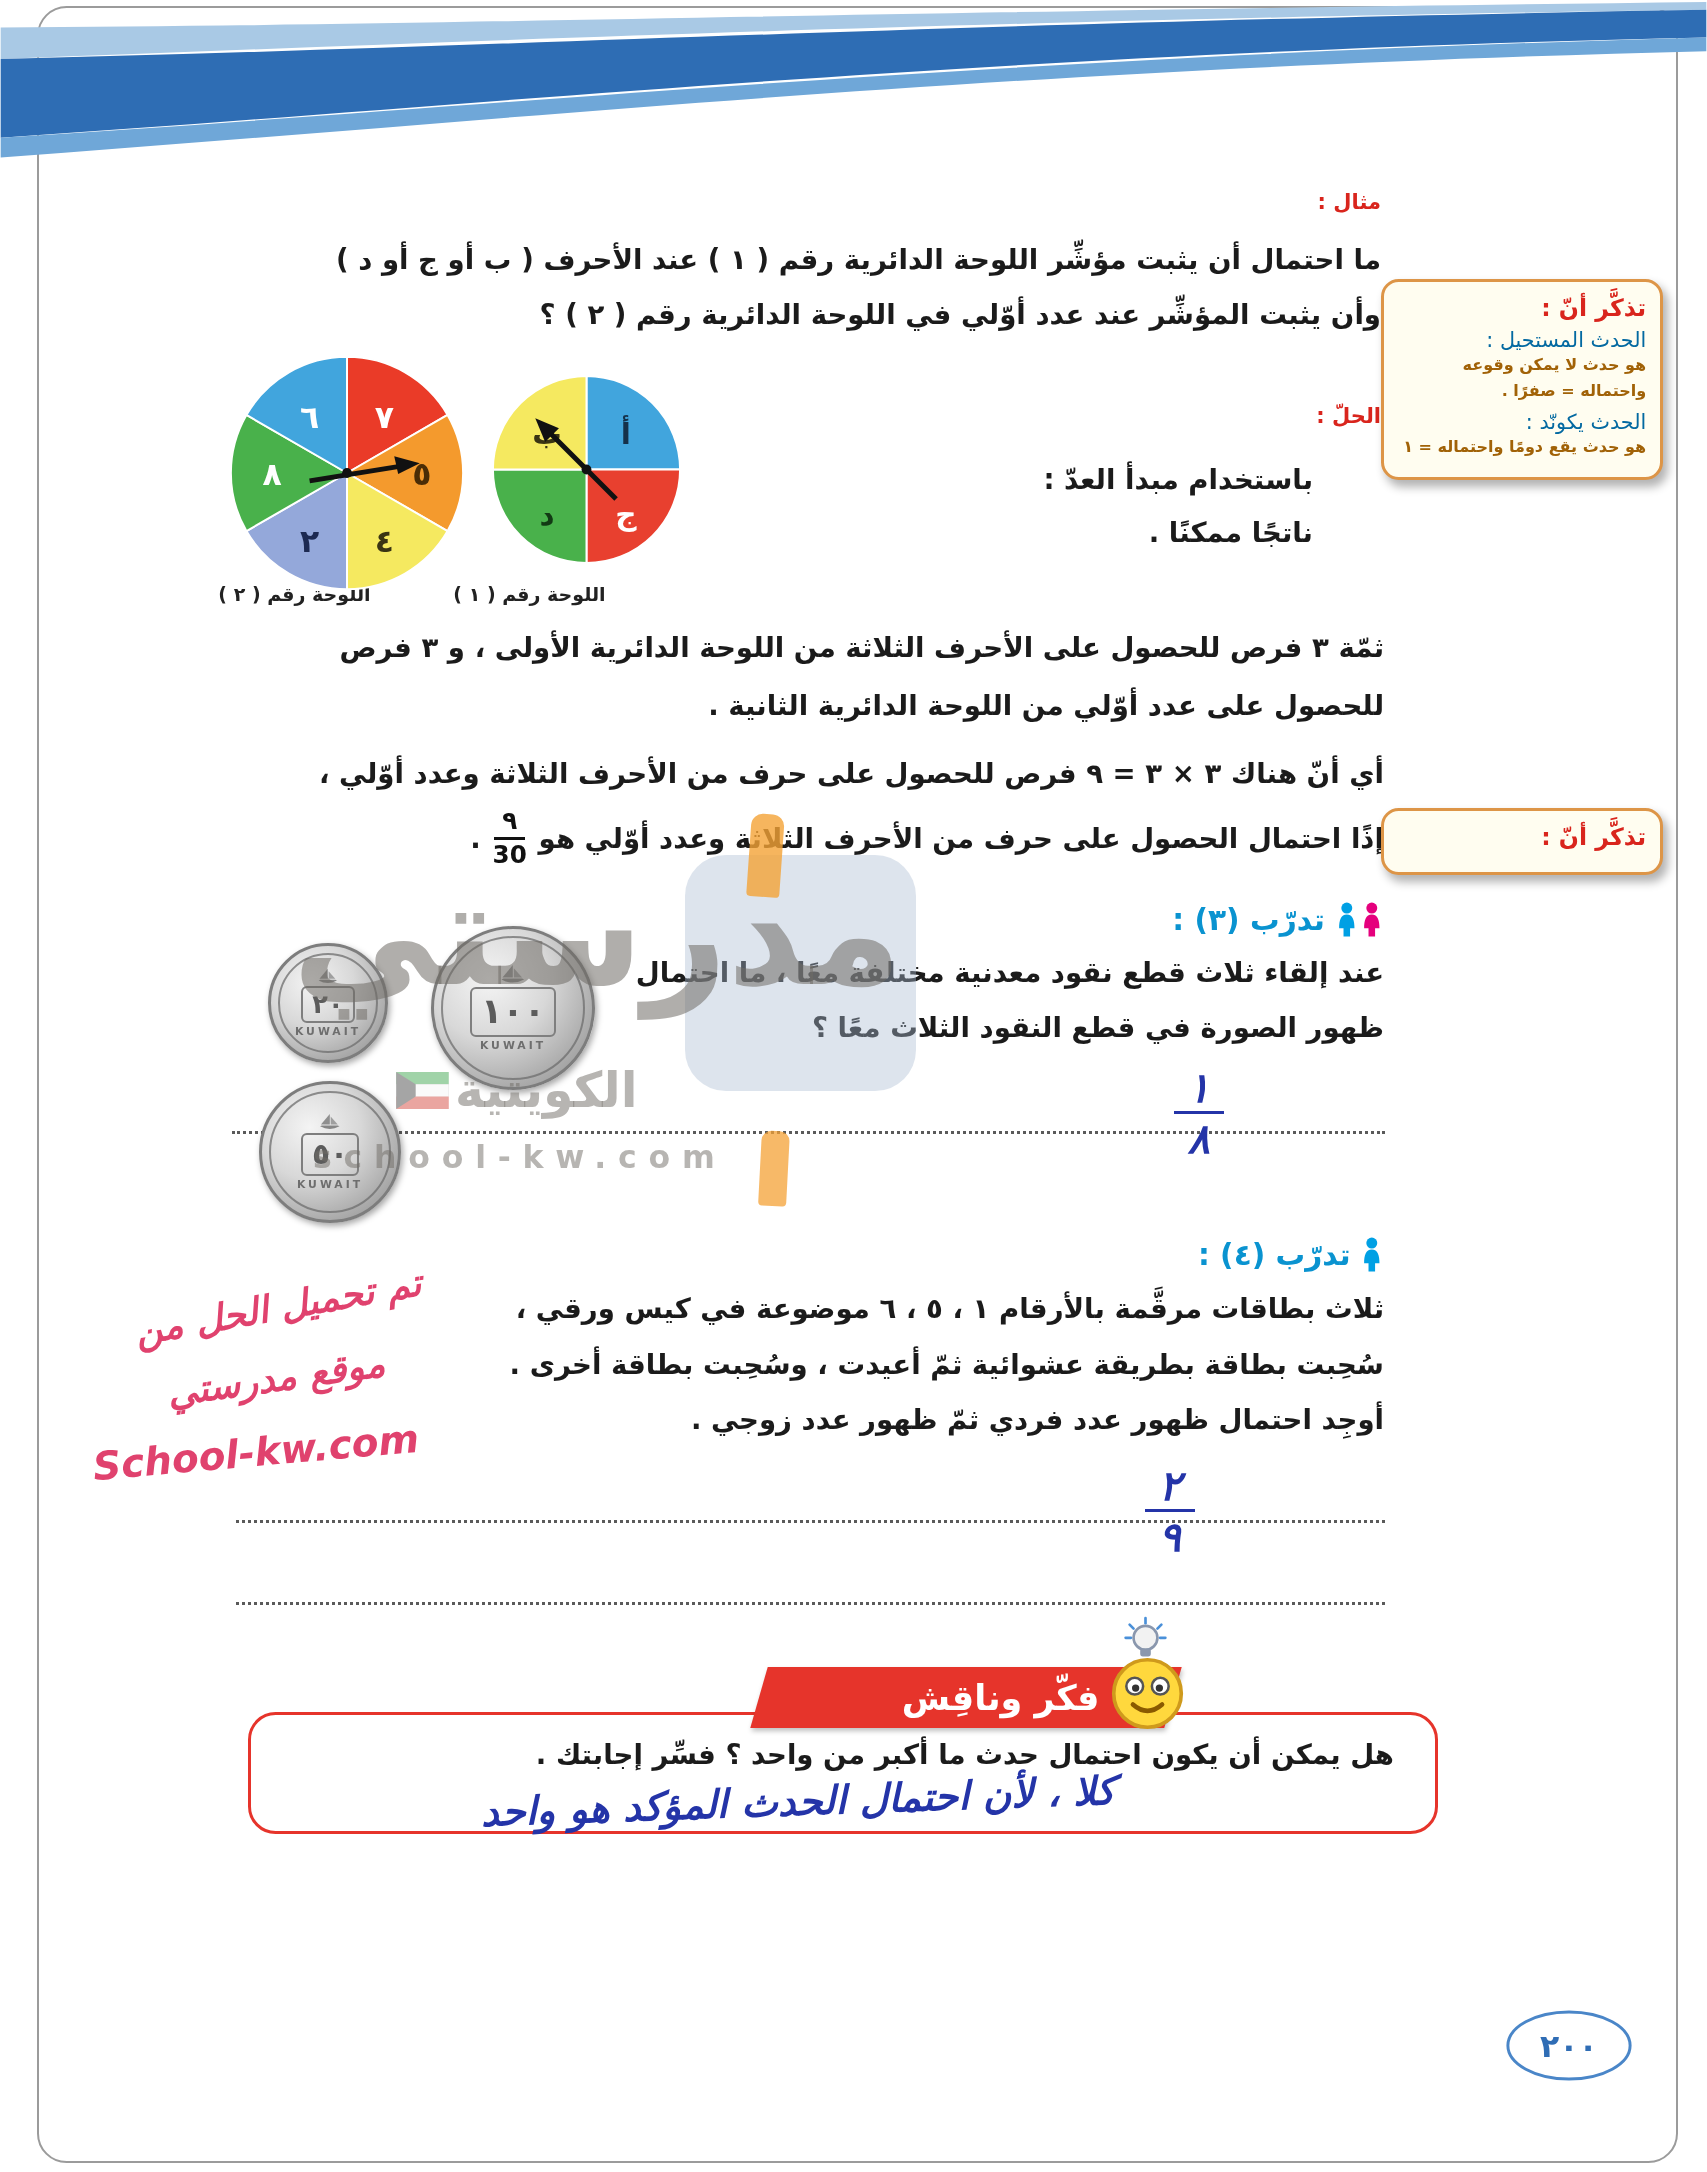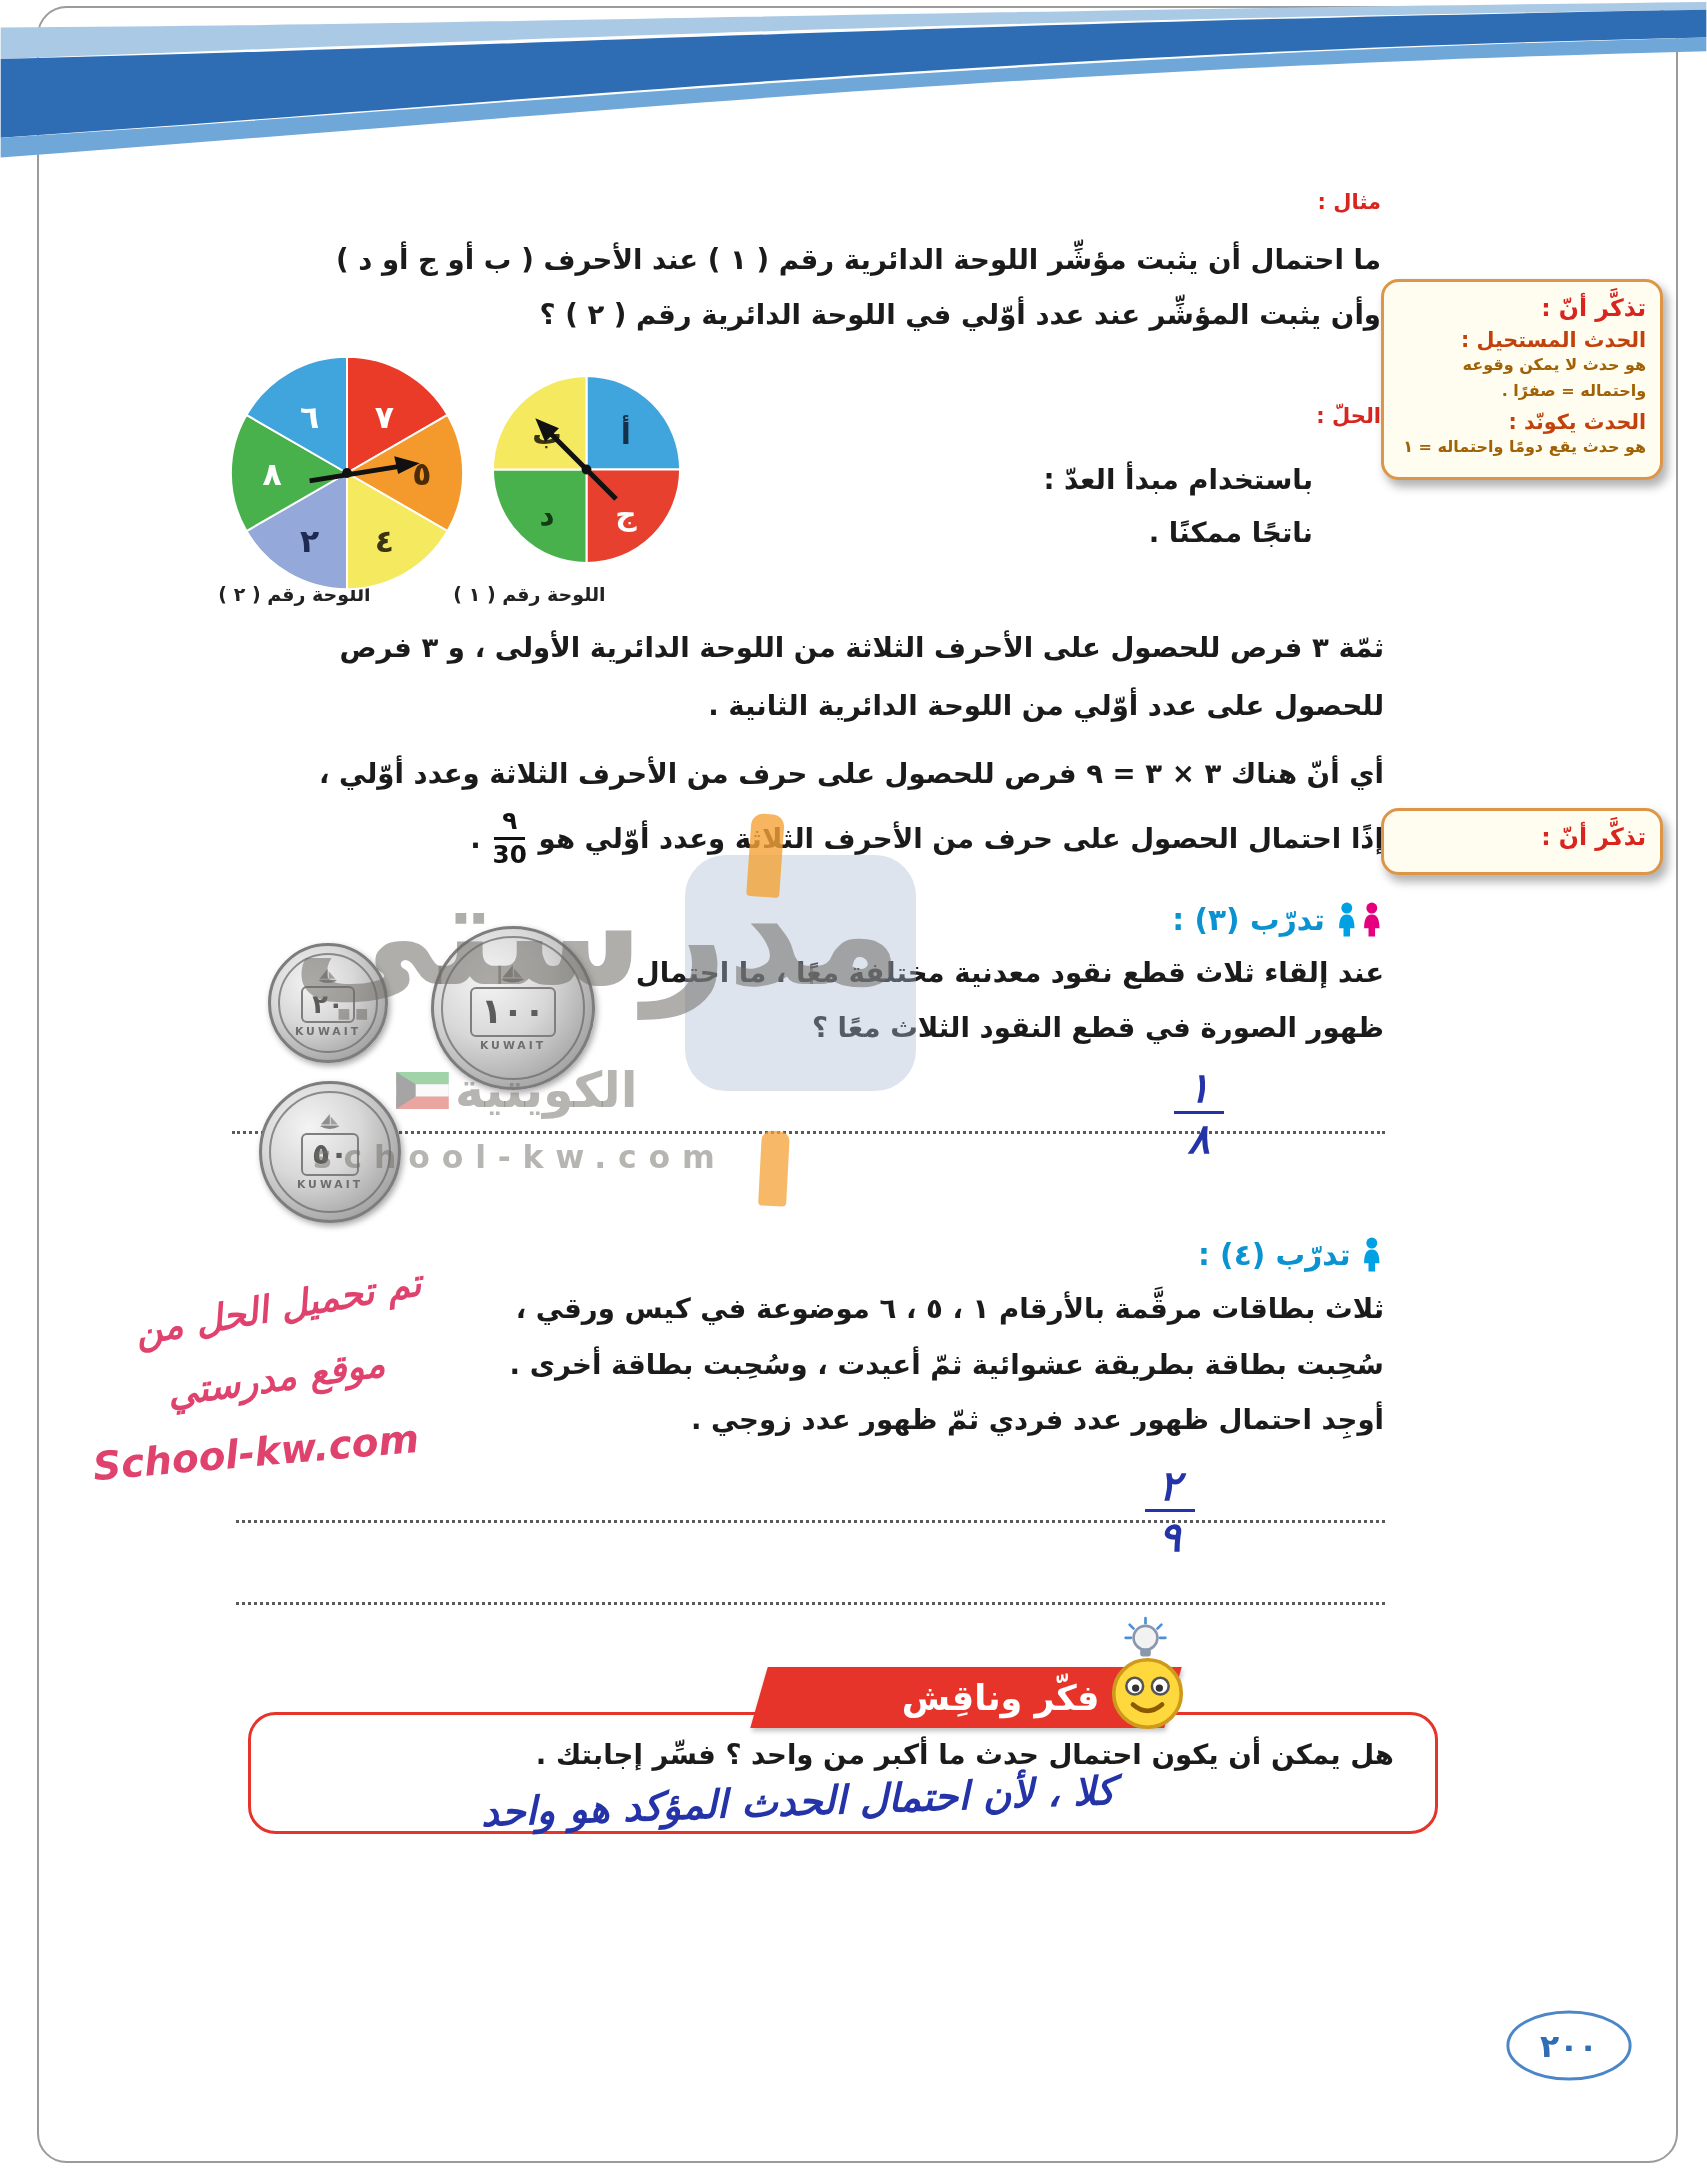--- a/index.html
+++ b/index.html
@@ -7,21 +7,21 @@
   .abs{position:absolute;}
   .t{position:absolute;white-space:nowrap;font-weight:700;color:#1b1b1b;font-size:27.6px;direction:rtl;}
   .red{color:#d9251d;}
   .heading-red{position:absolute;white-space:nowrap;direction:rtl;color:#d9251d;font-weight:700;font-size:21px;}
   .blue-title{color:#0a93d0;font-size:29.6px;font-weight:800;white-space:nowrap;}
   .page-border{position:absolute;left:37px;top:5.9px;width:1637px;height:2153px;border:2px solid #9b9b9b;border-radius:29.6px;}
   .wave{position:absolute;left:0;top:0;z-index:5;}
   .caption{position:absolute;font-size:19px;font-weight:700;color:#222;text-align:center;direction:rtl;white-space:nowrap;}
   .note-box{position:absolute;right:44px;width:248px;background:#fffdf0;border:3.9px solid #dd9547;border-radius:17.7px;box-shadow:4.9px 6.9px 9.9px rgba(0,0,0,0.3);padding:11.8px 13.8px 15.8px;direction:rtl;text-align:right;z-index:3;}
   .nb-title{color:#d9251d;font-size:23.6px;font-weight:800;margin-bottom:5.9px;}
-  .nb-sub{color:#c2410c;font-size:20.7px;font-weight:700;margin-top:5.9px;}
+  .nb-sub{color:#0369a1;font-size:20.7px;font-weight:400;margin-top:5.9px;}
   .nb-text{color:#a16207;font-size:16px;font-weight:700;line-height:1.65;}
   .frac{display:inline-flex;flex-direction:column;align-items:center;font-size:24.6px;font-weight:800;color:#111;line-height:1.25;}
   .frac .fnum{border-bottom:3px solid #111;padding:0 7.9px;}
   .hand-frac{position:absolute;display:flex;flex-direction:column;align-items:center;color:#2434a8;font-style:italic;font-weight:700;z-index:12;}
   .hand-frac .fnum{font-size:41px;line-height:45px;padding:0 13.8px;border-bottom:3px solid #2434a8;}
   .hand-frac .fden{font-size:41px;line-height:51px;}
   .dotted{position:absolute;border-bottom:3px dotted #5a5a5a;height:0;}
   .ex-header{position:absolute;display:flex;direction:rtl;align-items:center;gap:9.9px;}
   .icon-pair{display:inline-flex;align-items:flex-end;gap:2px;}
   .coin{position:absolute;border-radius:50%;background:radial-gradient(circle at 35% 32%, #f4f4f4 0%, #d8d8d8 40%, #a9a9a9 75%, #8a8a8a 100%);border:3px solid #7d7d7d;box-shadow:2px 3px 5.9px rgba(0,0,0,0.35);z-index:2;display:flex;align-items:center;justify-content:center;}

